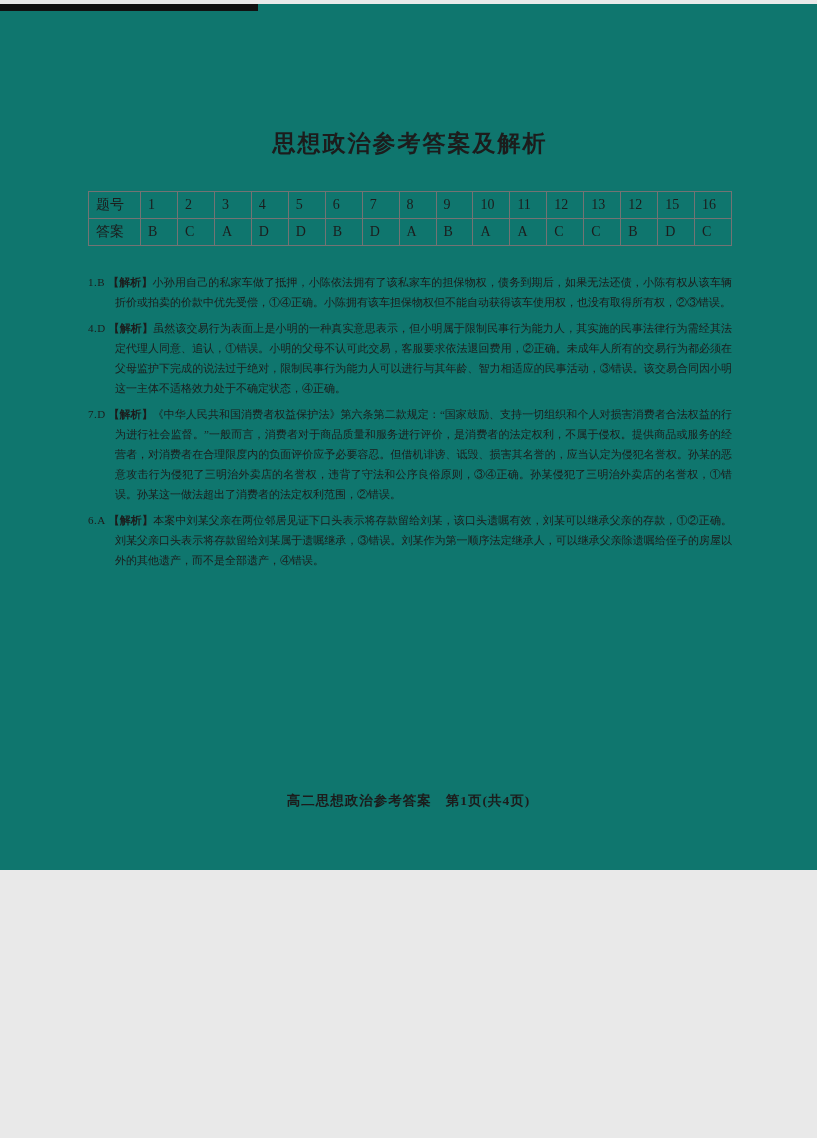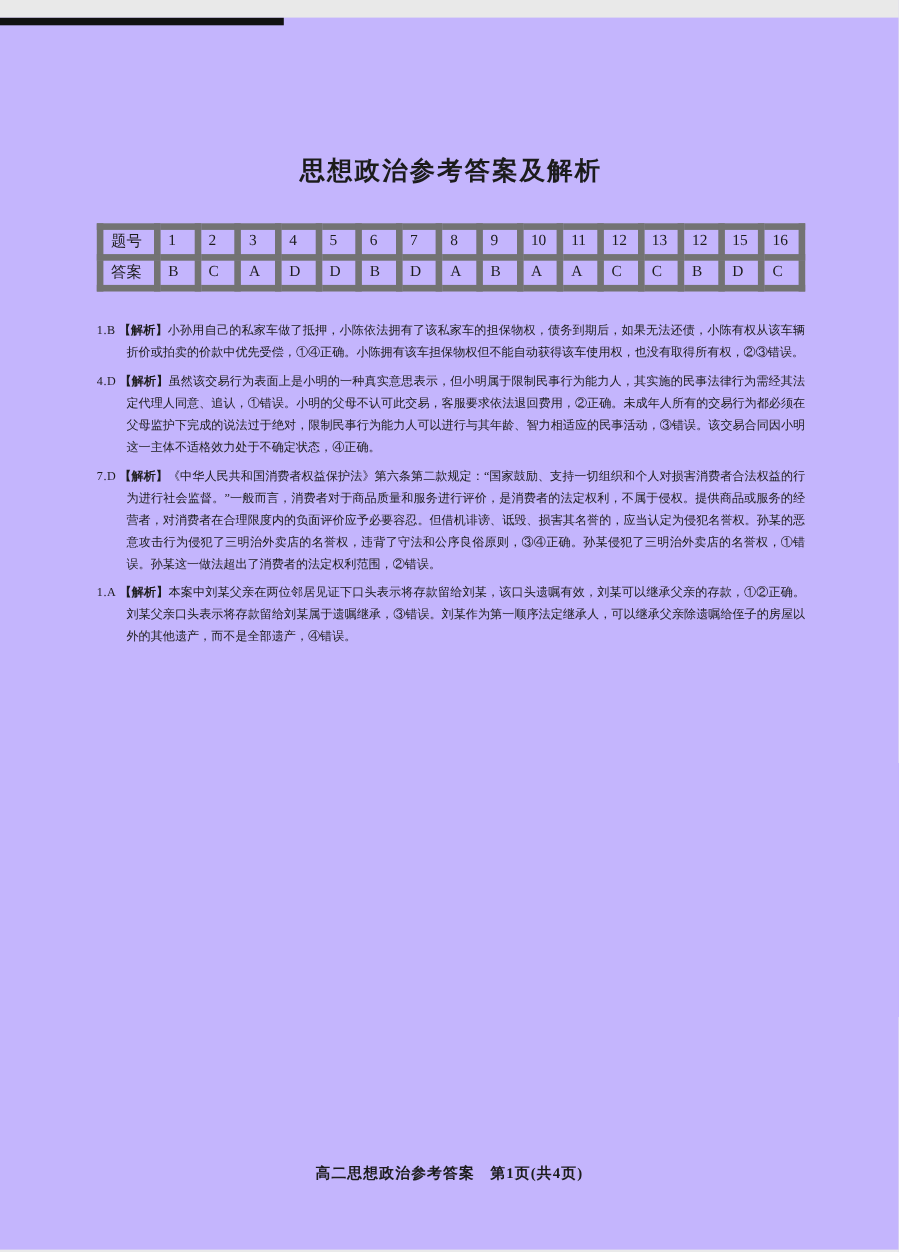--- a/index.html
+++ b/index.html
@@ -1,22 +1,22 @@
 <!DOCTYPE html>
 <html><head>
 <meta charset="utf-8">
 <style>
   * { margin: 0; padding: 0; box-sizing: border-box; }
   html, body { background: #e9e9e9; }
   .page {
     position: relative;
     width: 817px;
-    height: 1120px;
-    margin: 16px auto;
-    background: #c4b5fd;
+    height: 866px;
+    margin: 4px auto;
+    background: #0f766e;
     font-family: "Liberation Serif", "DejaVu Serif", serif;
     color: #1c1c1c;
     overflow: hidden;
   }
   .scan-artifact {
     position: absolute;
     top: 0; left: 0;
     width: 258px; height: 7px;
     background: #111;
   }
@@ -34,21 +34,21 @@
     letter-spacing: 2px;
   }
   .answer-table {
     width: 100%;
     border-collapse: collapse;
     margin-top: 32px;
     font-size: 14px;
     table-layout: fixed;
   }
   .answer-table td {
-    border: 6px solid #737373;
+    border: 1px solid #737373;
     height: 27px;
     padding: 2px 0 2px 7px;
     text-align: left;
     vertical-align: middle;
   }
   .answer-table td.hdr { width: 52px; }
   .explanations {
     margin-top: 26px;
     font-size: 11px;
     line-height: 20px;
@@ -132,21 +132,21 @@
       </div>
       <div class="exp">
         <span class="exp-num">4.D</span>
         <span class="exp-label">【解析】</span><span class="exp-text">虽然该交易行为表面上是小明的一种真实意思表示，但小明属于限制民事行为能力人，其实施的民事法律行为需经其法定代理人同意、追认，①错误。小明的父母不认可此交易，客服要求依法退回费用，②正确。未成年人所有的交易行为都必须在父母监护下完成的说法过于绝对，限制民事行为能力人可以进行与其年龄、智力相适应的民事活动，③错误。该交易合同因小明这一主体不适格效力处于不确定状态，④正确。</span>
       </div>
       <div class="exp">
         <span class="exp-num">7.D</span>
         <span class="exp-label">【解析】</span><span class="exp-text">《中华人民共和国消费者权益保护法》第六条第二款规定：“国家鼓励、支持一切组织和个人对损害消费者合法权益的行为进行社会监督。”一般而言，消费者对于商品质量和服务进行评价，是消费者的法定权利，不属于侵权。提供商品或服务的经营者，对消费者在合理限度内的负面评价应予必要容忍。但借机诽谤、诋毁、损害其名誉的，应当认定为侵犯名誉权。孙某的恶意攻击行为侵犯了三明治外卖店的名誉权，违背了守法和公序良俗原则，③④正确。孙某侵犯了三明治外卖店的名誉权，①错误。孙某这一做法超出了消费者的法定权利范围，②错误。</span>
       </div>
       <div class="exp">
-        <span class="exp-num">1.A</span>
+        <span class="exp-num">6.A</span>
         <span class="exp-label">【解析】</span><span class="exp-text">本案中刘某父亲在两位邻居见证下口头表示将存款留给刘某，该口头遗嘱有效，刘某可以继承父亲的存款，①②正确。刘某父亲口头表示将存款留给刘某属于遗嘱继承，③错误。刘某作为第一顺序法定继承人，可以继承父亲除遗嘱给侄子的房屋以外的其他遗产，而不是全部遗产，④错误。</span>
       </div>
     </div>
   </div>
 
   <div class="footer">
     <span>高二思想政治参考答案</span><span class="gap"></span><span>第1页(共4页)</span>
   </div>
 </div>
 

